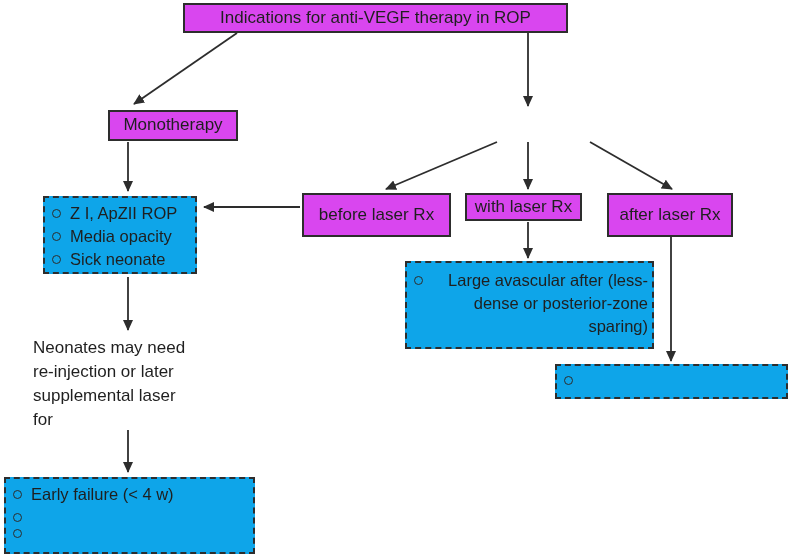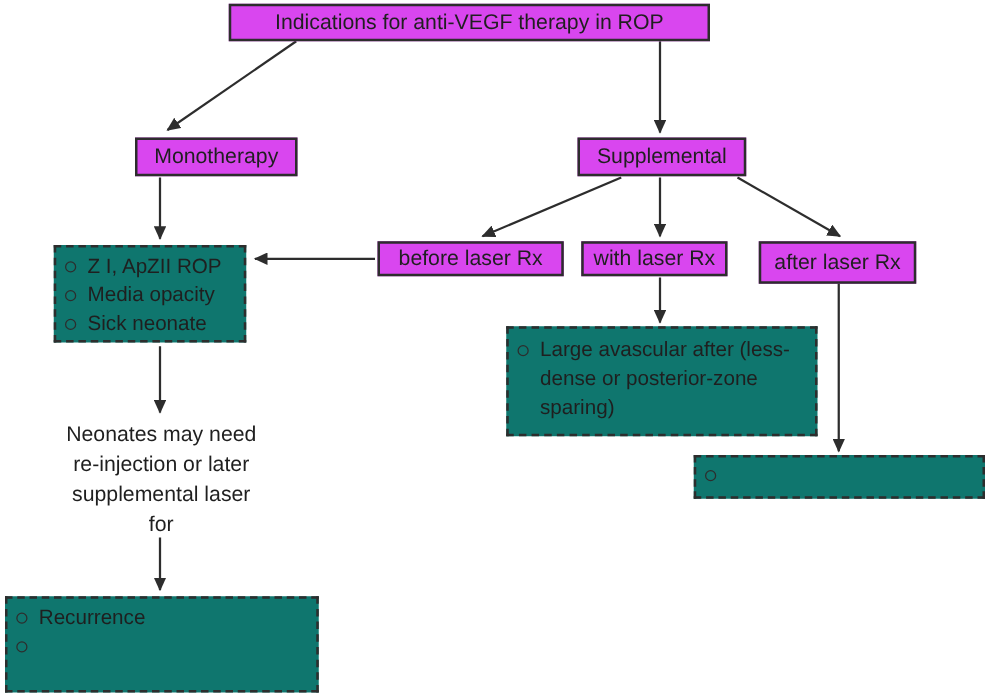--- a/index.html
+++ b/index.html
@@ -32,42 +32,43 @@
     align-items: center;
     justify-content: center;
     font-size: 17px;
     line-height: 1.1;
     white-space: nowrap;
   }
   .dashed {
     position: absolute;
     box-sizing: border-box;
     border: 2px dashed #2d2d2d;
-    background: #0f766e;
+    background: #0ea5e9;
     padding: 4px 4px 2px 6px;
+    text-align: right;
   }
   .li {
     display: flex;
     align-items: flex-start;
     font-size: 16.5px;
     line-height: 23px;
   }
   .bullet {
     box-sizing: border-box;
     width: 9px;
     height: 9px;
     border: 1.6px solid #2d2d2d;
     border-radius: 50%;
     margin: 7px 9px 0 1px;
     flex: 0 0 auto;
   }
   .li .txt { white-space: normal; }
   .note {
     position: absolute;
-    text-align: center;
+    text-align: left;
     font-size: 17px;
     line-height: 24px;
   }
 </style>
 </head>
 <body>
 
 <div id="canvas">
 
   <svg id="edges">
@@ -90,33 +91,30 @@
   </svg>
 
   <div class="node" style="left:183px; top:3px; width:385px; height:30px;">
     <span>Indications for anti-VEGF therapy in ROP</span>
   </div>
 
   <div class="node" style="left:64px; top:110px; width:130px; height:31px;margin-left:44px;">
     <span>Monotherapy</span>
   </div>
 
-  <div class="node" style="left:462px; top:110px; width:135px; height:31px;">
-    <span>Supplemental</span>
-  </div>
 
-  <div class="node" style="left:302px; top:193px; width:149px; height:28px;">
+  <div class="node" style="left:302px; top:193px; width:149px; height:44px;">
     <span>before laser Rx</span>
   </div>
 
   <div class="node" style="left:465px; top:193px; width:117px; height:28px;">
     <span>with laser Rx</span>
   </div>
 
-  <div class="node" style="left:607px; top:193px; width:126px; height:34px;">
+  <div class="node" style="left:607px; top:193px; width:126px; height:44px;">
     <span>after laser Rx</span>
   </div>
 
   <div class="dashed" style="left:43px; top:196px; width:154px; height:78px;">
     <div class="li">
       <span class="bullet"></span>
       <span class="txt">Z I, ApZII ROP</span>
     </div>
     <div class="li">
       <span class="bullet"></span>
@@ -131,21 +129,24 @@
   <div class="note" style="left:33px; top:336px; width:192px;">
     <div>Neonates may need</div>
     <div>re-injection or later</div>
     <div>supplemental laser</div>
     <div>for</div>
   </div>
 
   <div class="dashed" style="left:4px; top:477px; width:251px; height:77px;">
     <div class="li">
       <span class="bullet"></span>
-      <span class="txt">Recurrence</span>
+      <span class="txt">Early failure (&lt; 4 w)</span>
+    </div>
+    <div class="li">
+      <span class="bullet"></span>
     </div>
     <div class="li">
       <span class="bullet"></span>
     </div>
   </div>
 
   <div class="dashed" style="left:405px; top:261px; width:249px; height:88px; padding-top:6px;">
     <div class="li">
       <span class="bullet"></span>
       <span class="txt">Large avascular after (less-dense or posterior-zone sparing)</span>

